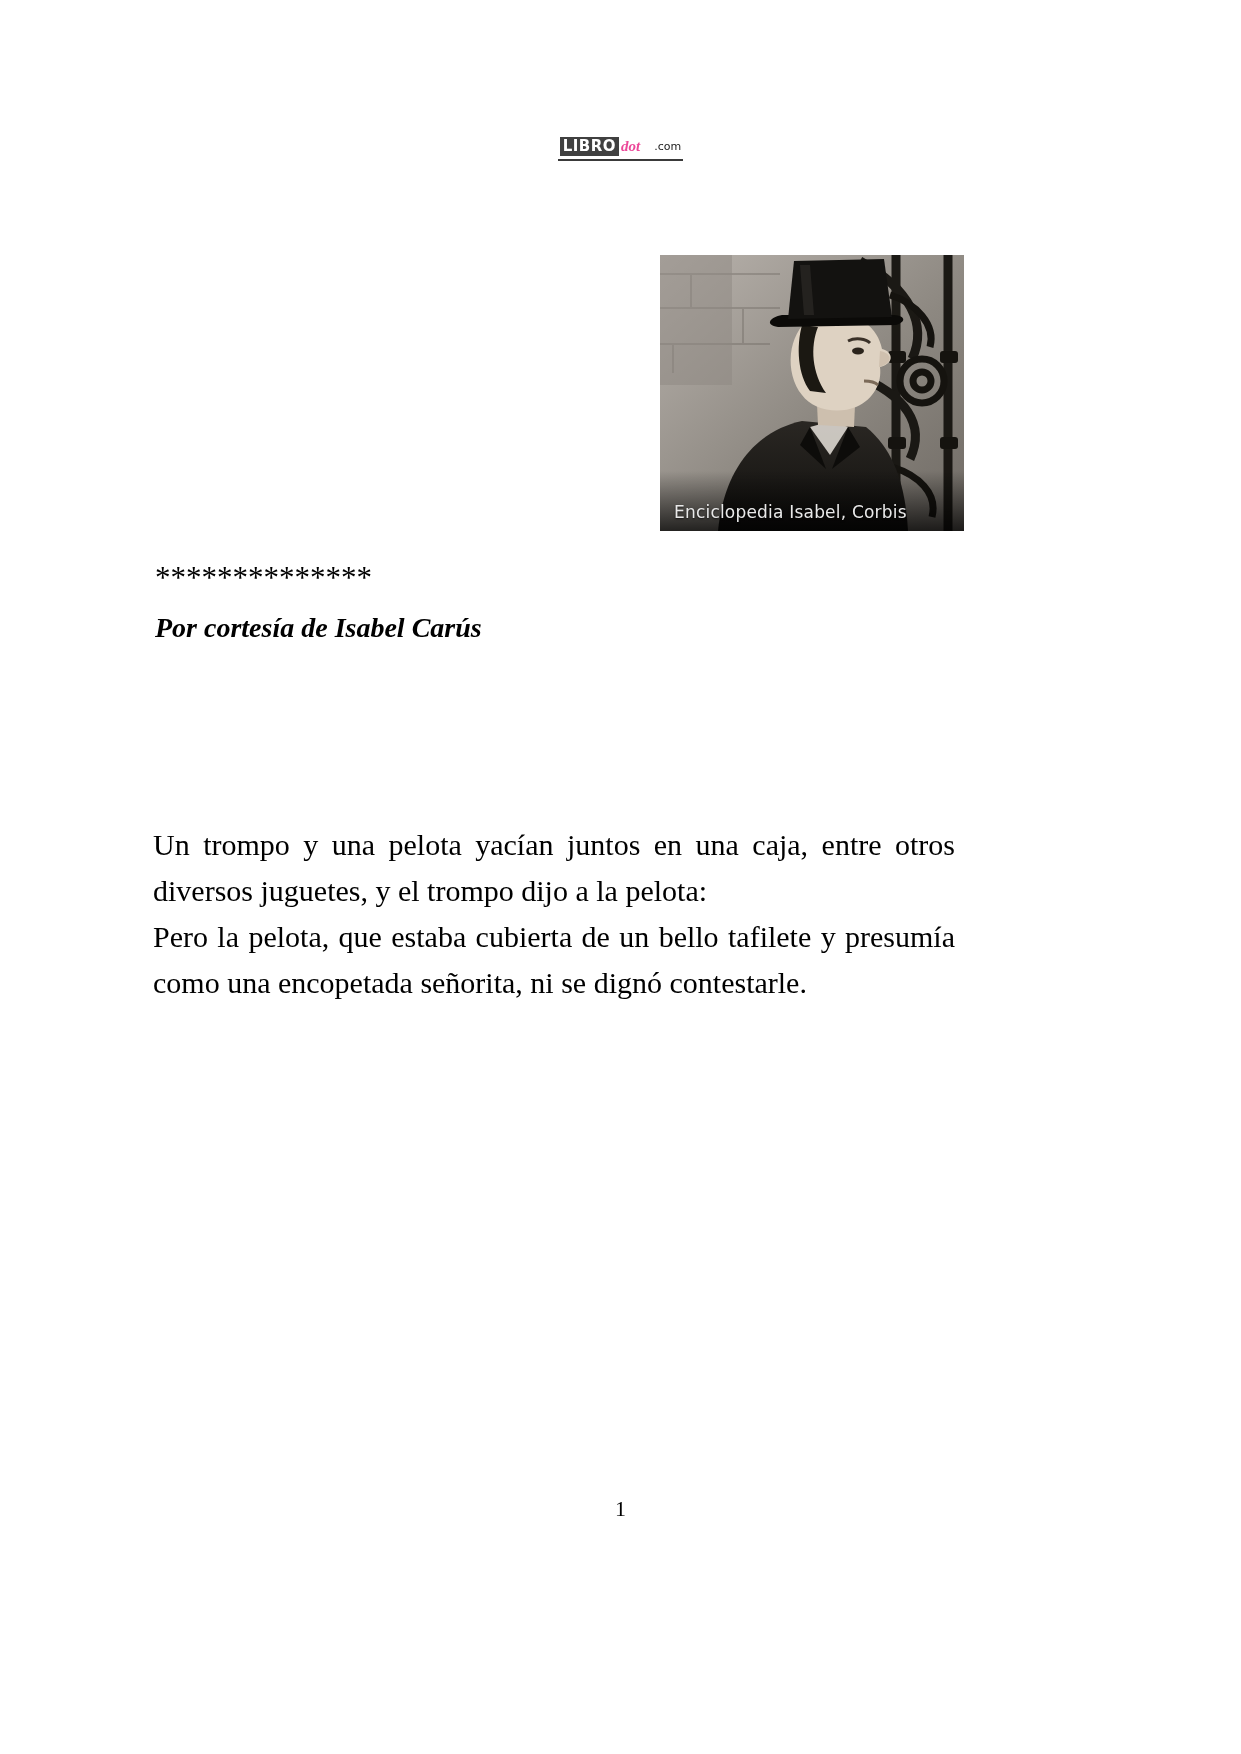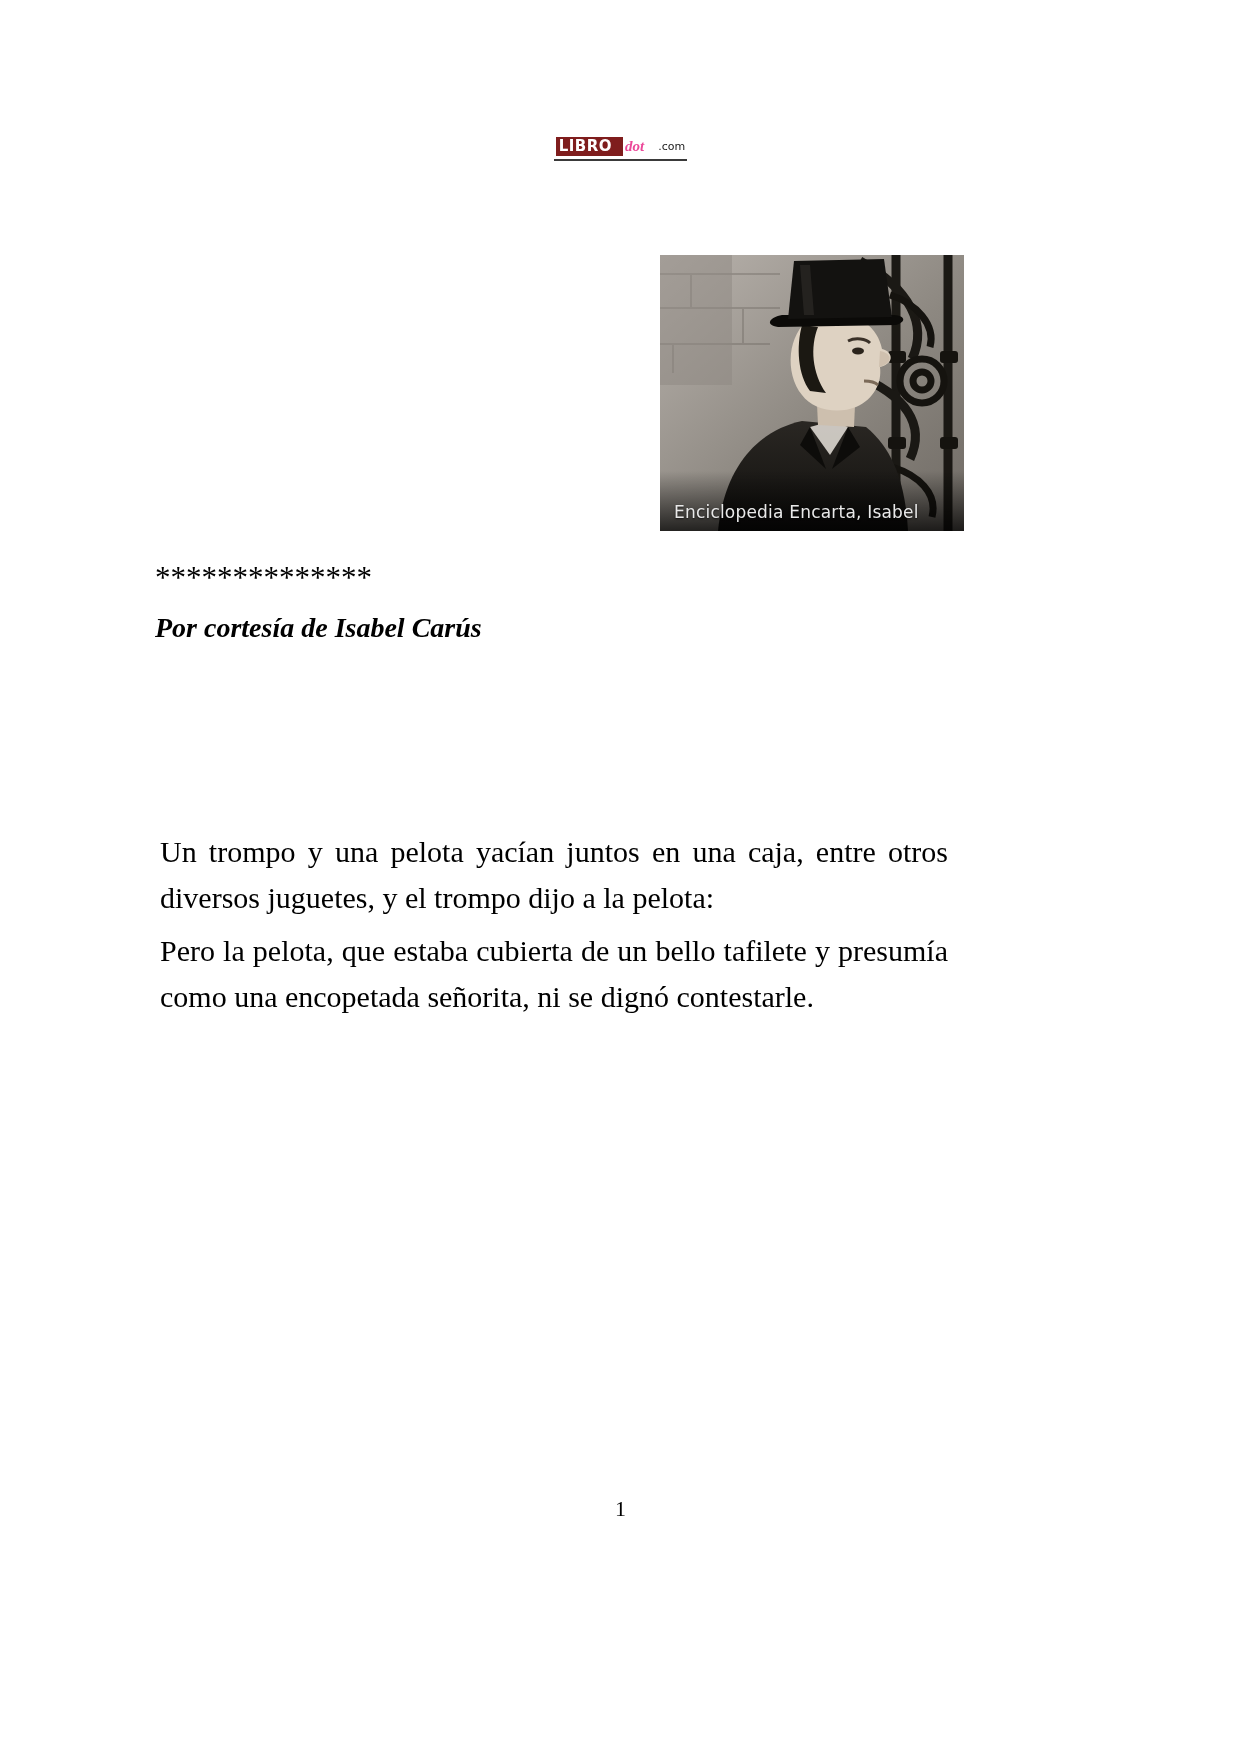--- a/index.html
+++ b/index.html
@@ -33,27 +33,27 @@
   }
   .logo {
     display: inline-block;
     position: relative;
     line-height: 1;
     border-bottom: 2px solid #3a3a3a;
     padding: 0 2px 3px 2px;
   }
   .logo-main {
     display: inline-block;
-    background: #7f1d1d;
+    background: #404040;
     color: #ffffff;
     font-family: "DejaVu Sans", sans-serif;
     font-weight: bold;
     font-size: 15px;
     letter-spacing: 0.5px;
-    padding: 2px 11px 2px 3px;
+    padding: 2px 3px 2px 3px;
     vertical-align: middle;
   }
   .logo-script {
     display: inline-block;
     color: #ec4899;
     font-family: "Liberation Serif", serif;
     font-style: italic;
     font-weight: bold;
     font-size: 15px;
     vertical-align: middle;
@@ -134,21 +134,21 @@
     position: absolute;
     top: 822px;
     left: 153px;
     width: 802px;
     font-size: 30px;
     line-height: 46px;
     text-align: justify;
     text-justify: inter-word;
   }
   .body-text p {
-    margin: 7px;
+    margin: 0;
   }
 
   
   .page-number {
     position: absolute;
     top: 1496px;
     left: 0;
     width: 1241px;
     text-align: center;
     font-size: 22px;
@@ -233,21 +233,21 @@
       <path d="M204 126 C212 126, 216 128, 218 130" stroke="#7b6a58" stroke-width="3" fill="none"></path>
 
       <path d="M142 70 C136 92, 138 120, 150 136 L166 138 C152 118, 150 92, 158 72 Z" fill="#1b1812"></path>
 
       <path d="M122 60 L232 60 C244 60, 248 66, 236 70 L118 72 C104 70, 110 62, 122 60 Z" fill="#0b0a08"></path>
       <path d="M134 6 L224 4 L232 62 L128 64 Z" fill="#131210"></path>
       <path d="M140 10 L150 10 L154 60 L144 60 Z" fill="#2c2a26" opacity="0.7"></path>
 
       <rect x="0" y="216" width="304" height="60" fill="url(#capg)"></rect>
     </svg>
-    <div class="portrait-caption">Enciclopedia Encarta, Isabel</div>
+    <div class="portrait-caption">Enciclopedia Isabel, Corbis</div>
   </div>
 
 
   <div class="stars">**************</div>
   <div class="courtesy">Por cortesía de Isabel Carús</div>
 
   <div class="body-text">
     <p>Un trompo y una pelota yacían juntos en una caja, entre otros diversos juguetes, y el trompo dijo a la pelota:</p>
     <p>Pero la pelota, que estaba cubierta de un bello tafilete y presumía como una encopetada señorita, ni se dignó contestarle.</p>
   </div>

